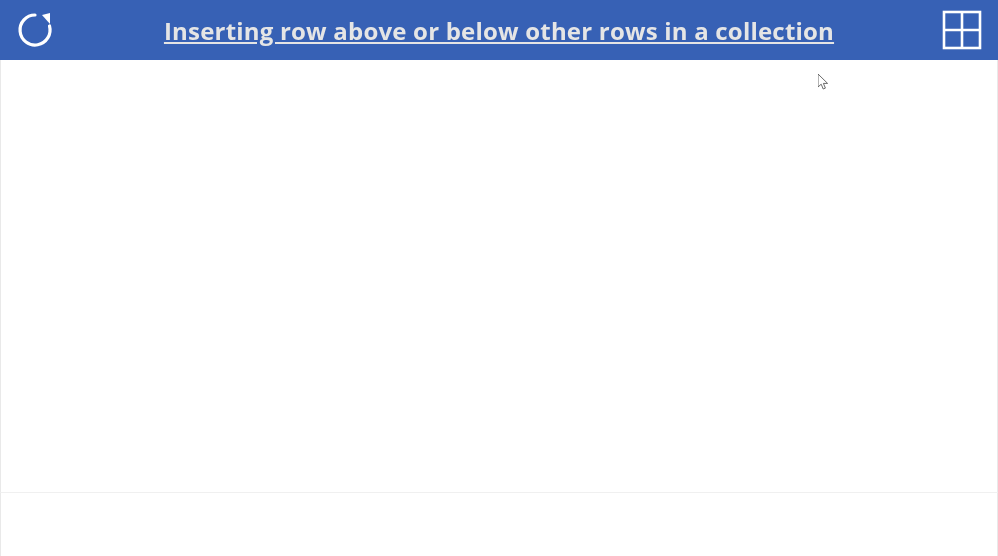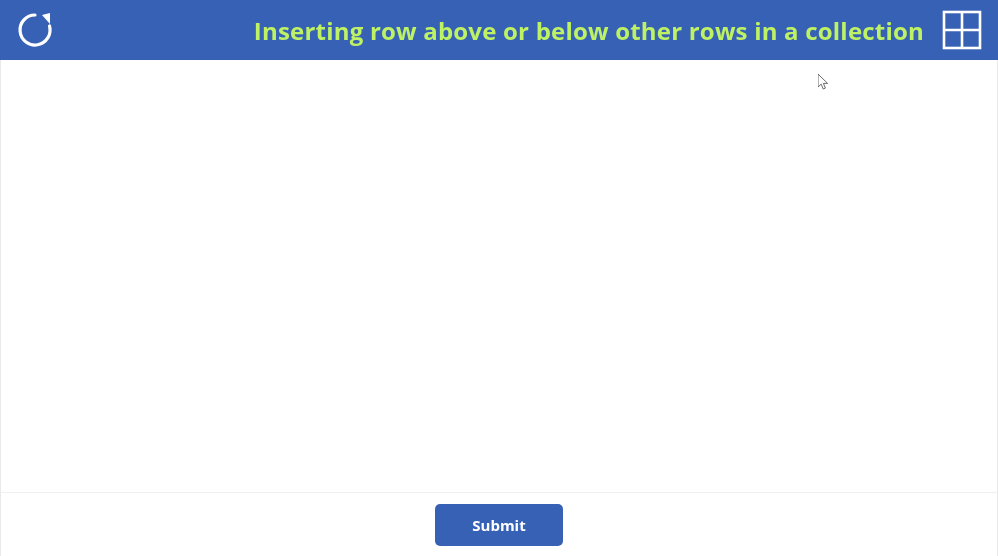--- a/index.html
+++ b/index.html
@@ -29,25 +29,26 @@
       color: #ffffff;
     }
     .header-left, .header-right {
       display: flex;
       align-items: center;
       width: 60px;
     }
     .header-right { justify-content: flex-end; }
     .header-title {
       flex: 1;
-      text-align: right;
+      text-align: center;
       font-size: 24px;
       font-weight: 700;
       letter-spacing: 0.2px;
-      color: #bef264;
+      color: #e5e5e5;
+      text-decoration: underline;
     }
     .icon-btn {
       cursor: pointer;
       display: inline-flex;
       align-items: center;
       justify-content: center;
     }
     .content {
       position: absolute;
       top: 60px;
@@ -114,21 +115,20 @@
           <line x1="22" y1="4" x2="22" y2="40" stroke="#ffffff" stroke-width="2.6"></line>
           <line x1="4" y1="22" x2="40" y2="22" stroke="#ffffff" stroke-width="2.6"></line>
         </svg>
       </span>
     </div>
   </div>
 
   <div class="content"></div>
 
   <div class="footer">
-    <button class="btn">Submit</button>
   </div>
 
   <span class="cursor">
     <svg width="11" height="16" viewBox="0 0 11 16">
       <path d="M0 0 L0 13 L3.2 10.2 L5.2 15 L7.4 14.1 L5.4 9.4 L9.6 9.4 Z" fill="#ffffff" stroke="#5a5a5a" stroke-width="0.9"></path>
     </svg>
   </span>
 
 </div>
 

